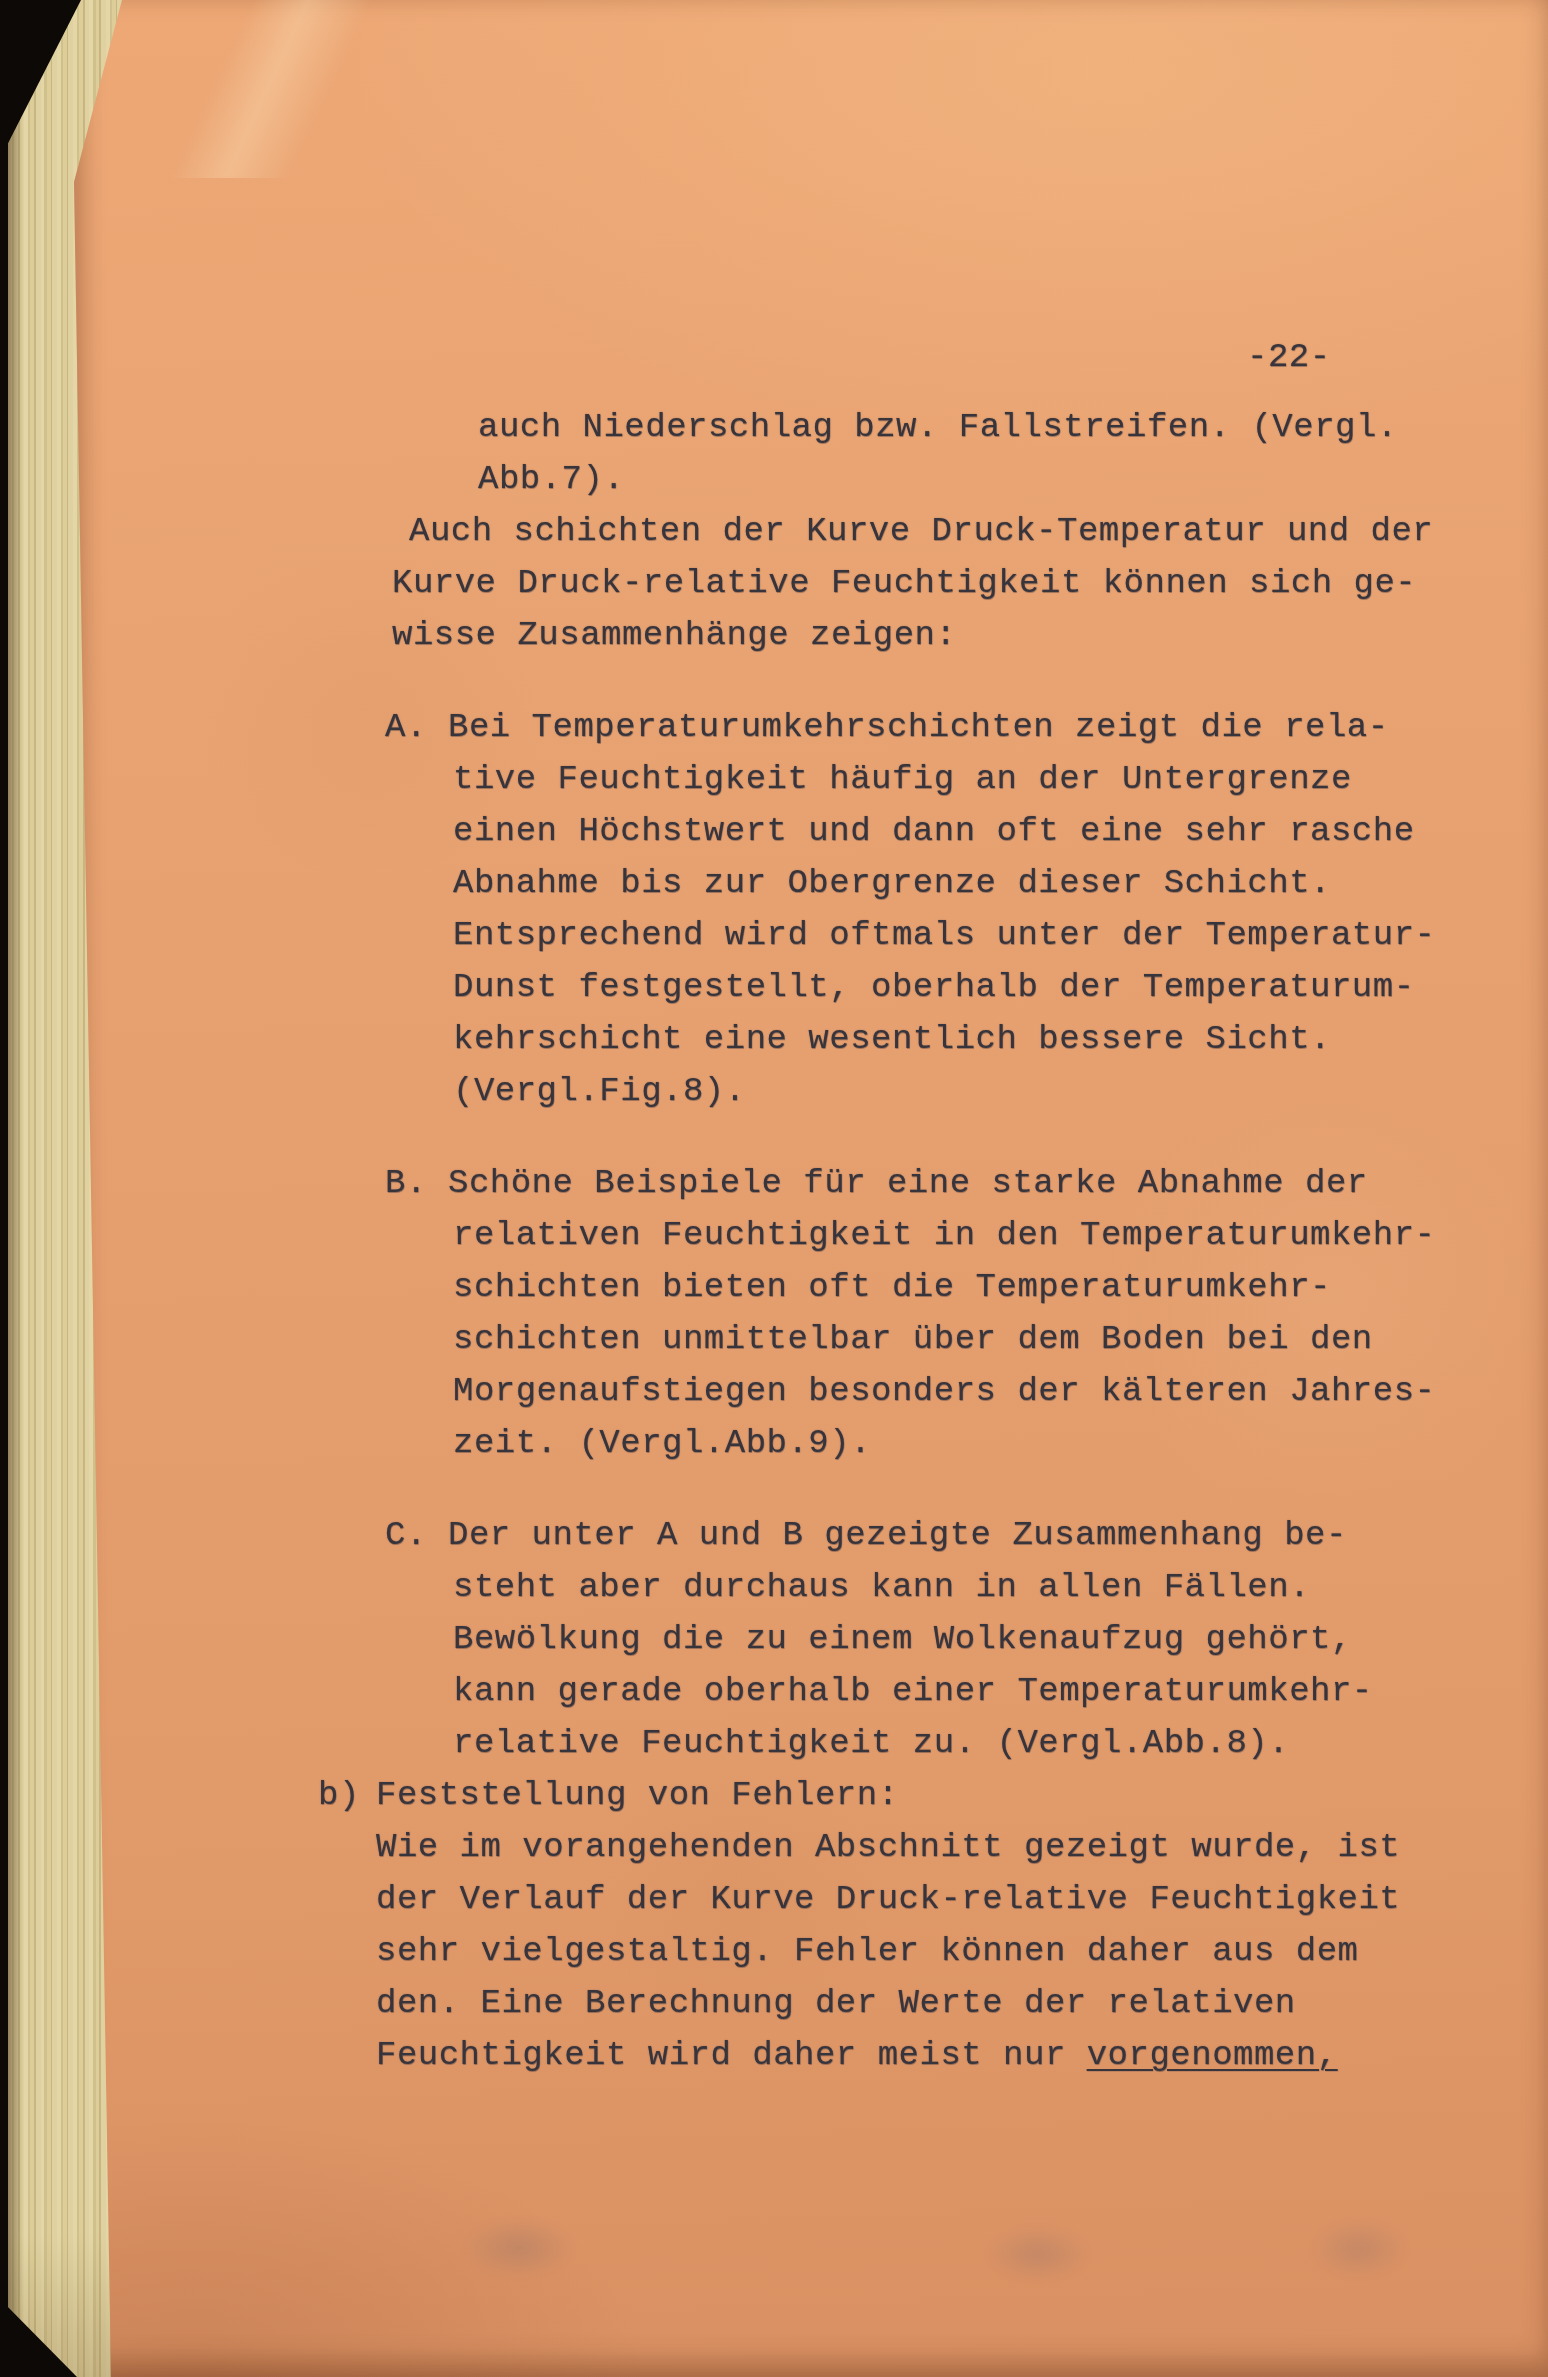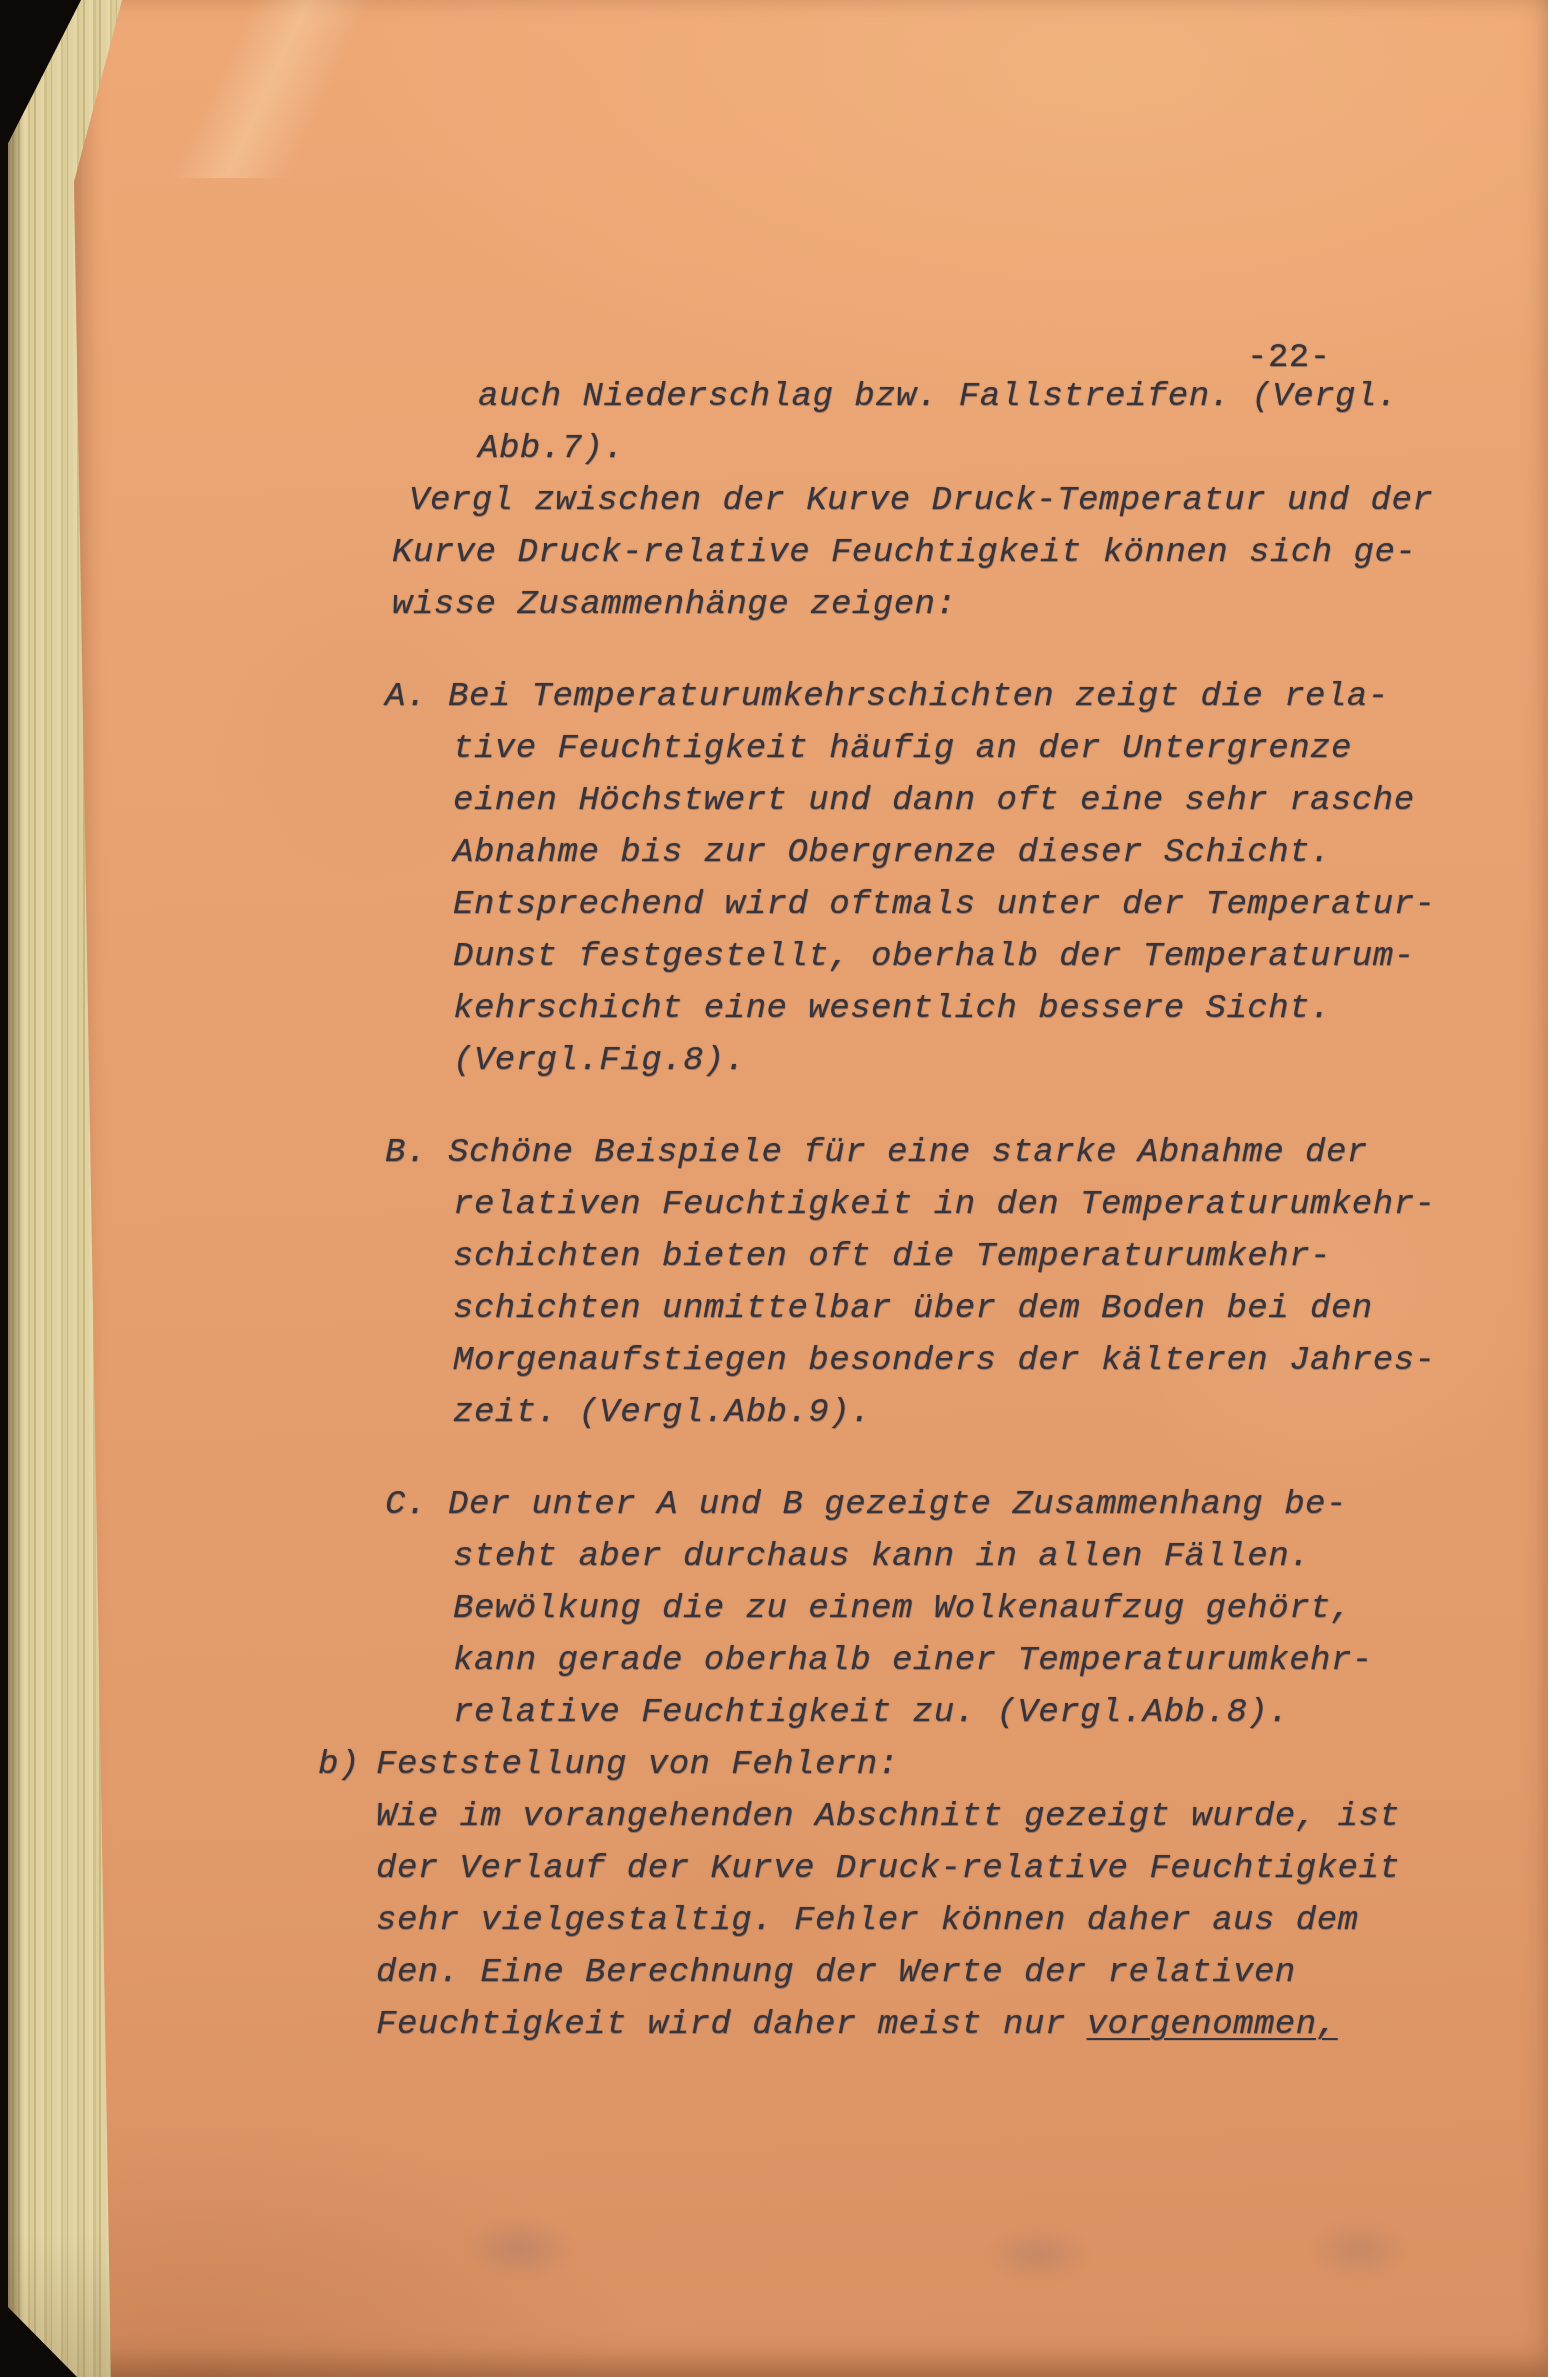--- a/index.html
+++ b/index.html
@@ -54,21 +54,21 @@
     position:absolute; left:31px; top:0; width:341px; height:178px; pointer-events:none;
     background: linear-gradient(115deg, transparent 35%, rgba(255,228,188,0.35) 48%, transparent 63%);
   }
 
   
   .page-number, .line {
     font-size:34px; letter-spacing:0.5px; color:#38343c;
     text-shadow: 0 0 1.5px rgba(56,52,60,0.42), 0.5px 0.5px 0.5px rgba(56,52,60,0.35);
   }
   .page-number { position:absolute; left:1173px; top:338px; }
-  .text { position:absolute; left:0; top:370px; width:100%;font-style:italic; }
+  .text { position:absolute; left:0; top:401px; width:100%; }
   .line { height:52px; line-height:52px; white-space:pre; }
 
   .ind-a     { padding-left:404px; }
   .ind-b1    { padding-left:335px; }
   .ind-b     { padding-left:318px; }
   .ind-list  { padding-left:311px;margin-top:40px; }
   .ind-c     { padding-left:379px; }
   .ind-blist { padding-left:244px; }
   .ind-d     { padding-left:302px; }
   .mk { display:inline-block; }
@@ -98,21 +98,21 @@
   <div class="corner-bl"></div>
 
   <div class="paper">
     <div class="fold"></div>
 
     <div class="page-number">-22-</div>
 
     <div class="text">
         <div class="line ind-a"><span>auch Niederschlag bzw. Fallstreifen. (Vergl.</span></div>
         <div class="line ind-a"><span>Abb.7).</span></div>
-        <div class="line ind-b1"><span>Vergl zwischen der Kurve Druck-Temperatur und der</span></div>
+        <div class="line ind-b1"><span>Auch schichten der Kurve Druck-Temperatur und der</span></div>
         <div class="line ind-b"><span>Kurve Druck-relative Feuchtigkeit können sich ge-</span></div>
         <div class="line ind-b"><span>wisse Zusammenhänge zeigen:</span></div>
         <div class="line ind-list"><span class="mk">A.</span><span>Bei Temperaturumkehrschichten zeigt die rela-</span></div>
         <div class="line ind-c"><span>tive Feuchtigkeit häufig an der Untergrenze</span></div>
         <div class="line ind-c"><span>einen Höchstwert und dann oft eine sehr rasche</span></div>
         <div class="line ind-c"><span>Abnahme bis zur Obergrenze dieser Schicht.</span></div>
         <div class="line ind-c"><span>Entsprechend wird oftmals unter der Temperatur-</span></div>
         <div class="line ind-c"><span>Dunst festgestellt, oberhalb der Temperaturum-</span></div>
         <div class="line ind-c"><span>kehrschicht eine wesentlich bessere Sicht.</span></div>
         <div class="line ind-c"><span>(Vergl.Fig.8).</span></div>

